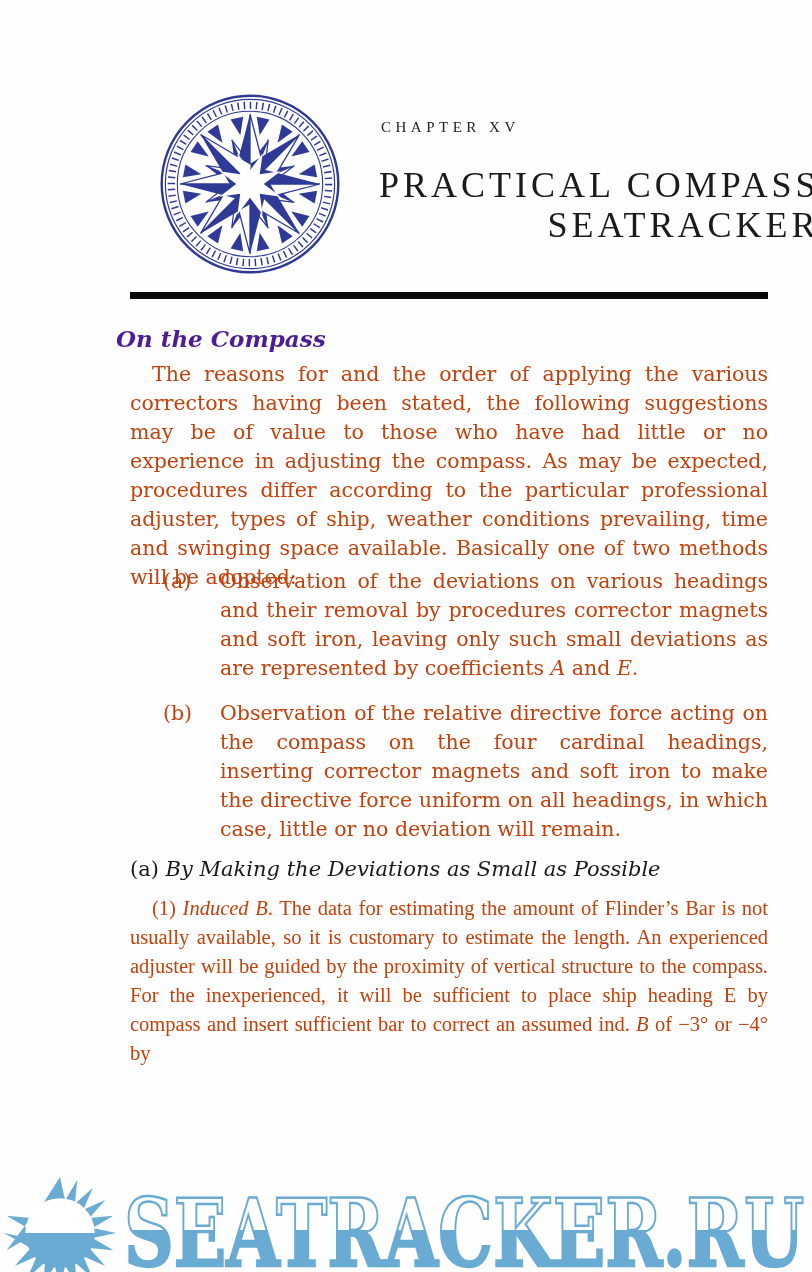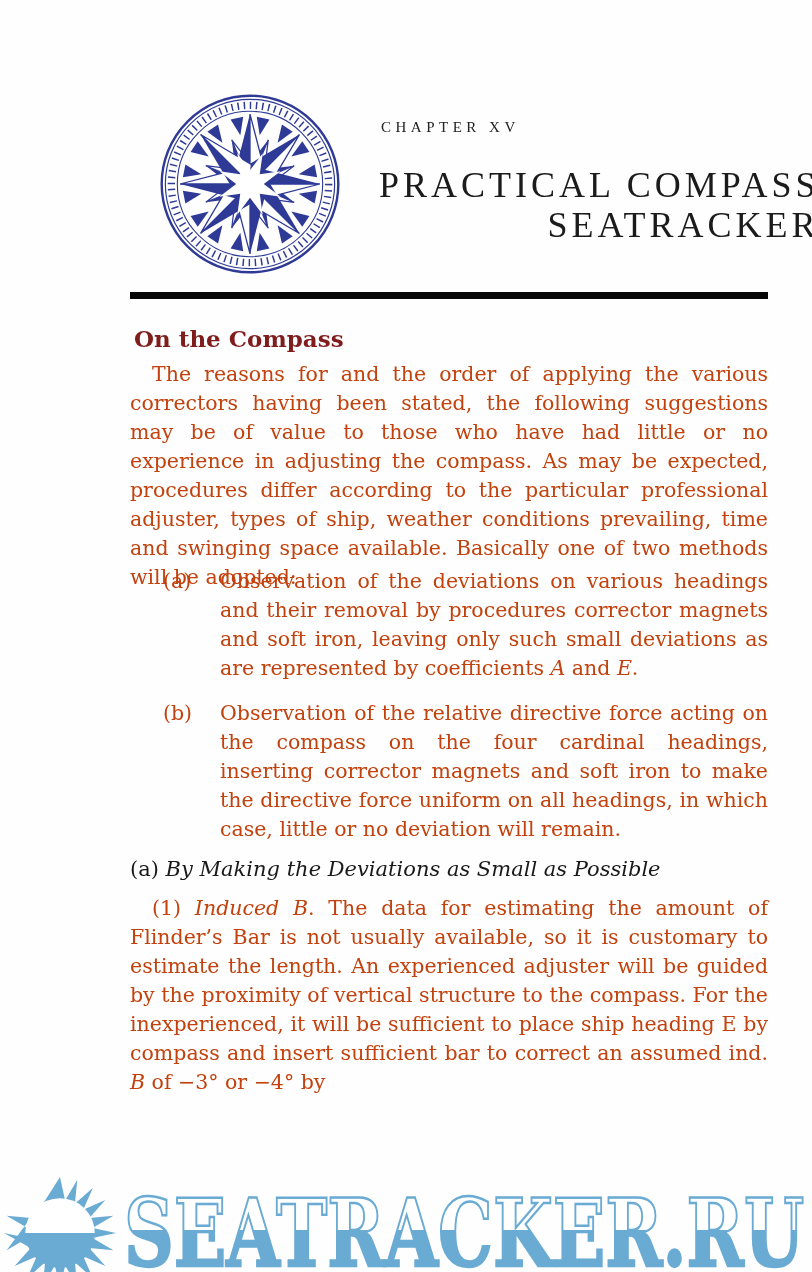--- a/index.html
+++ b/index.html
@@ -20,36 +20,36 @@
   }
   .chapter-title{
     position:absolute;left:379px;top:165px;
     font-size:36px;letter-spacing:4px;line-height:40px;
     color:#1b1b1b;white-space:nowrap;
     font-family:"Liberation Serif",serif;
     text-align:right;
   }
   .rule{position:absolute;left:130px;top:292px;width:638px;height:7px;background:#070707;}
   .section-heading{
-    position:absolute;left:134px;top:325px;
-    font-size:23px;font-weight:bold;color:#7f1d1d;
+    position:absolute;left:116px;top:325px;
+    font-size:23px;font-weight:bold;color:#4c1d95;font-style:italic;
   }
   .body-text{
     font-size:20.5px;line-height:29px;text-align:justify;color:#c2410c;
   }
   .para1{position:absolute;left:130px;top:360px;width:638px;text-indent:22px;}
   .list{position:absolute;left:130px;top:567px;width:638px;}
   .list-item{position:relative;padding-left:90px;box-sizing:border-box;}
   .list-item + .list-item{margin-top:16px;}
   .list-marker{position:absolute;left:33px;top:0;}
   .subsection-heading{
     position:absolute;left:130px;top:857px;
     font-size:21px;color:#191919;
   }
-  .para2{position:absolute;left:130px;top:894px;width:638px;text-indent:22px;}
+  .para2{position:absolute;left:130px;top:894px;width:638px;text-indent:22px;font-family:Liberation Serif, serif;}
   .seg-italic{font-style:italic;text-align:center;}
   .watermark{position:absolute;left:0;top:1150px;width:812px;height:122px;margin-top:20px;}
   .sun{position:absolute;left:2px;top:5px;width:116px;height:116px;}
   .wm-text{position:absolute;left:122px;top:12px;}
 </style>
 </head>
 <body>
 
 <div class="page">
 

